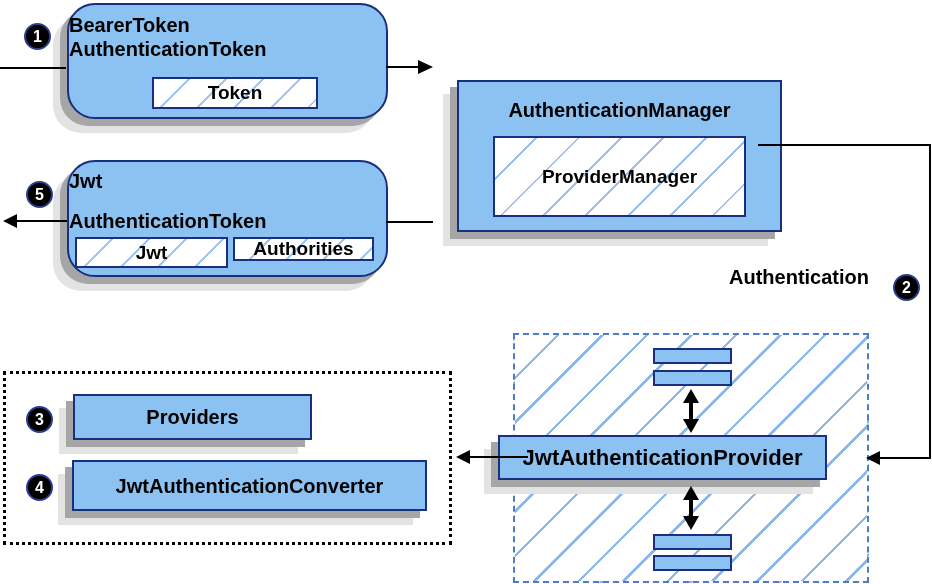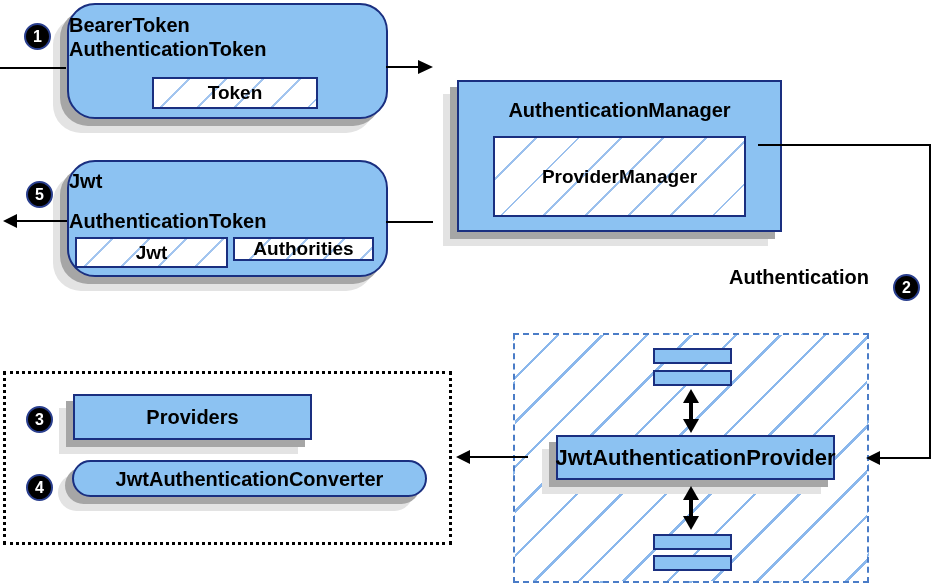--- a/index.html
+++ b/index.html
@@ -81,27 +81,27 @@
     <div>Authentication</div>
   </div>
 
   <div class="group-dashed" style="left:513px; top:333px; width:356px; height:250px;"></div>
 
   <div class="bar" style="left:653px; top:348px; width:79px; height:16px;"></div>
   <div class="bar" style="left:653px; top:370px; width:79px; height:16px;"></div>
   <div class="bar" style="left:653px; top:534px; width:79px; height:16px;"></div>
   <div class="bar" style="left:653px; top:555px; width:79px; height:16px;"></div>
 
-  <div class="node shadowed center t22" style="left:556px; top:435px; width:279px; height:45px;">JwtAuthenticationProvider</div>
+  <div class="node shadowed center t22" style="left:498px; top:435px; width:329px; height:45px;">JwtAuthenticationProvider</div>
 
   <div class="group-dotted" style="left:3px; top:371px; width:449px; height:174px;"></div>
 
   <div class="node shadowed center t20" style="left:73px; top:394px; width:239px; height:46px;">Providers</div>
 
-  <div class="node shadowed center t20" style="left:72px; top:460px; width:355px; height:37px;border-radius:19px;">JwtAuthenticationConverter</div>
+  <div class="node shadowed center t20" style="left:72px; top:460px; width:355px; height:51px;">JwtAuthenticationConverter</div>
 
   <div class="badge" style="left:24px; top:23px;">1</div>
   <div class="badge" style="left:893px; top:274px;">2</div>
   <div class="badge" style="left:26px; top:406px;">3</div>
   <div class="badge" style="left:26px; top:474px;">4</div>
   <div class="badge" style="left:26px; top:181px;">5</div>
 
   <svg class="wires" width="932" height="584" viewBox="0 0 932 584">
 
     <line x1="0" y1="68" x2="66" y2="68" stroke="#000" stroke-width="2"></line>

